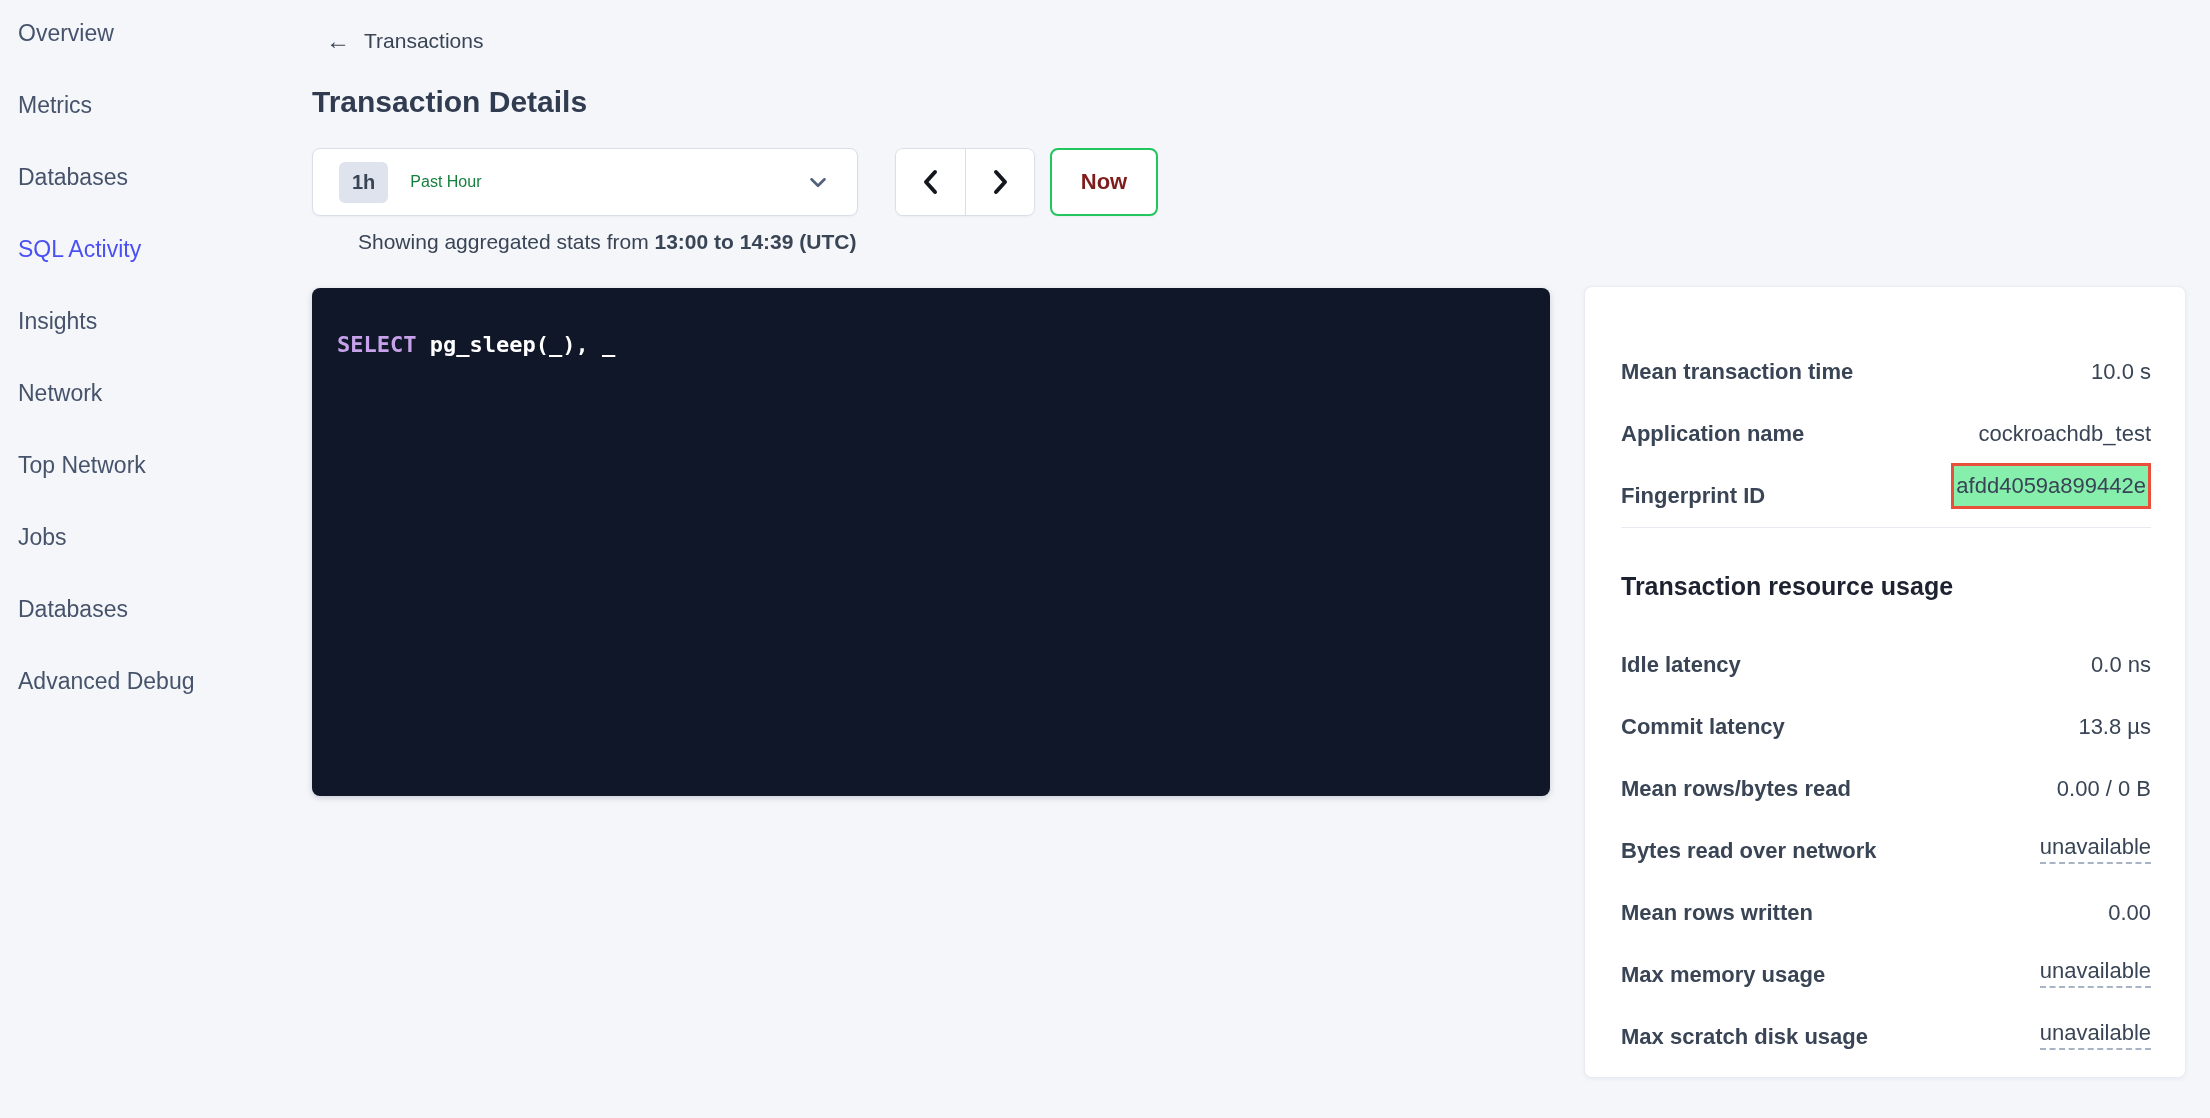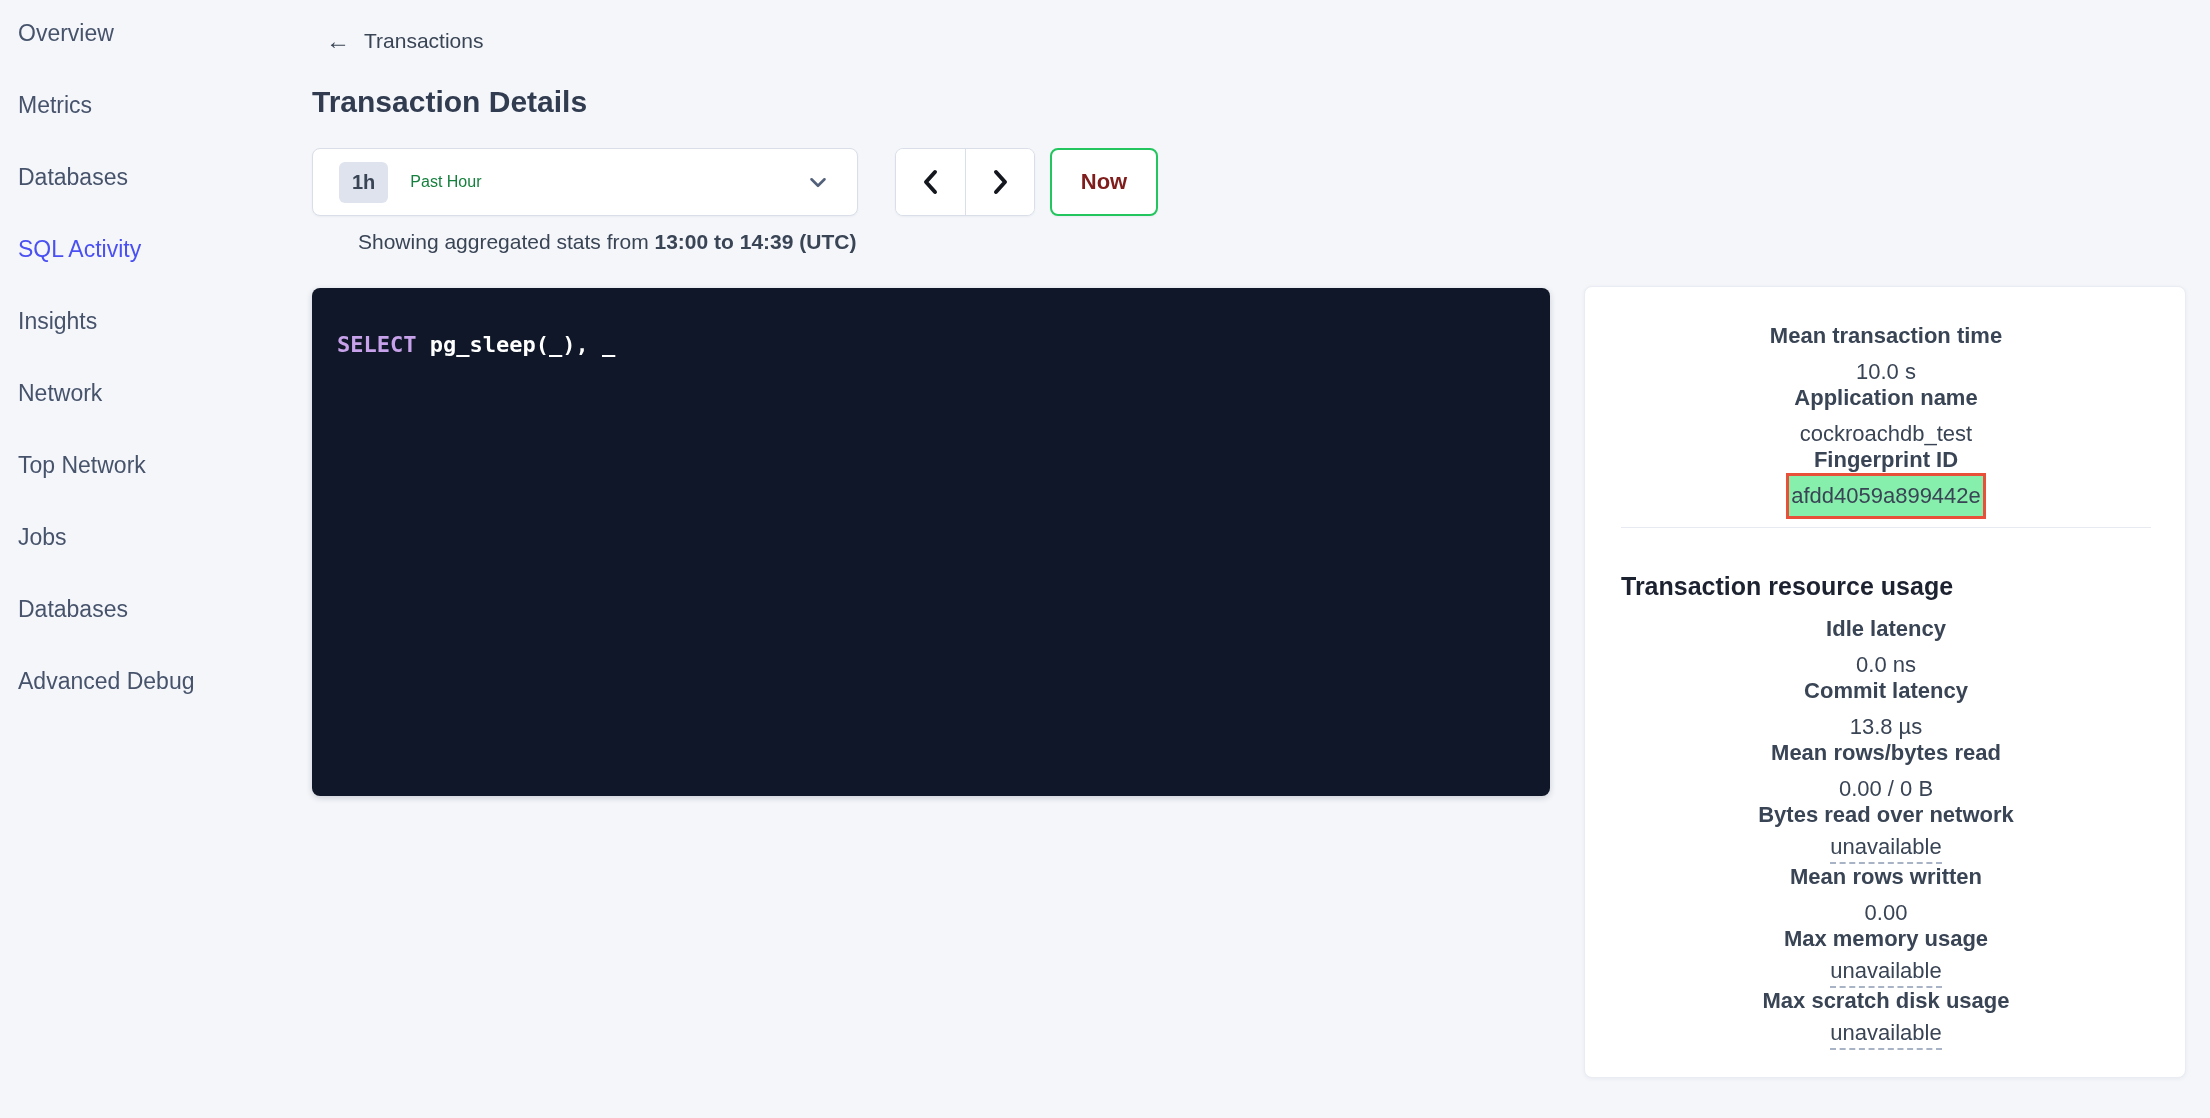--- a/index.html
+++ b/index.html
@@ -161,23 +161,22 @@
     height: 792px;
     background: #ffffff;
     border: 1px solid #e9ecf3;
     border-radius: 8px;
     padding: 36px 34px 0 36px;
     box-shadow: 0 1px 4px rgba(40,50,80,0.06);
   }
   .detail-row {
     height: 62px;
     display: flex;
-    align-items: center;
+    align-items: flex-end;
     justify-content: space-between;
-    flex-direction: column;
   }
   .detail-row .label {
     font-size: 22px;
     font-weight: bold;
     color: #394455;
   }
   .detail-row .value {
     font-size: 22px;
     color: #394455;
     text-align: right;

